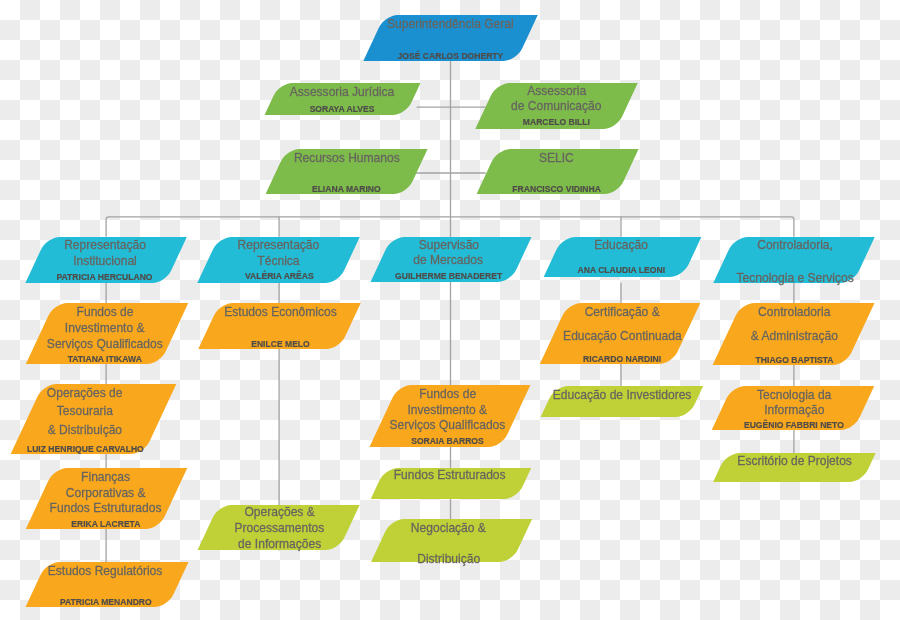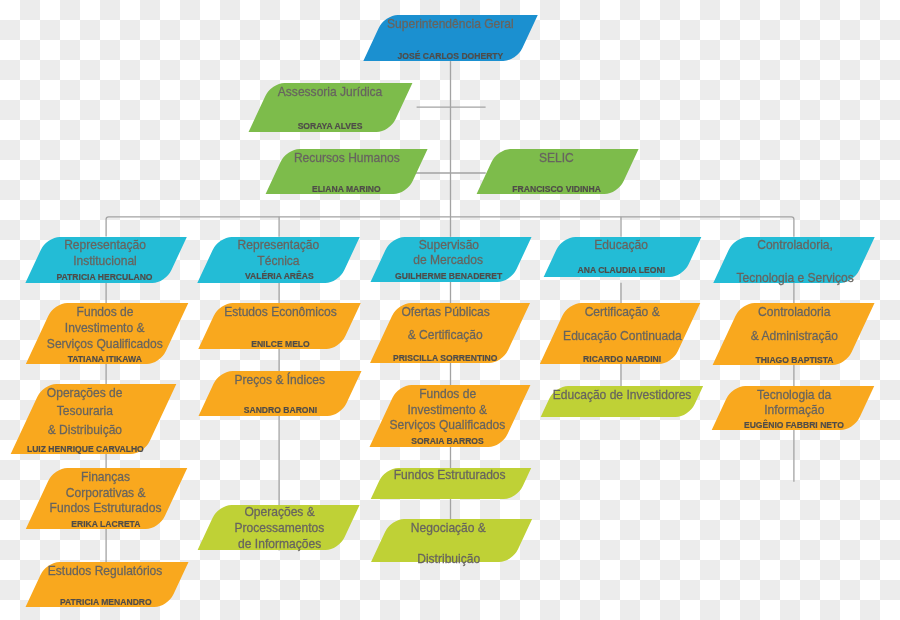--- a/index.html
+++ b/index.html
@@ -52,25 +52,33 @@
     <line x1="621.0" y1="282.7" x2="621.0" y2="416.2"></line>
     <line x1="793.9" y1="282.7" x2="793.9" y2="481.8"></line>
   </svg>
   <div class="node" style="left:374.03px;top:14.90px;width:153.00px;height:46.20px;">
     <div class="shape c-blue"></div>
     <div class="txt" style="transform:translate(0.00px,2.00px)">
       <div class="t1">Superintendência Geral</div>
       <div class="t2">JOSÉ CARLOS DOHERTY</div>
     </div>
   </div>
-  <div class="node" style="left:260px;top:82.60px;width:141.00px;height:49px;">
+  <div class="node" style="left:272px;top:82.60px;width:141.00px;height:32px;">
     <div class="shape c-green"></div>
     <div class="txt" style="transform:translate(0.00px,2.00px)">
       <div class="t1">Assessoria Jurídica</div>
       <div class="t2">SORAYA ALVES</div>
+    </div>
+  </div>
+  <div class="node" style="left:486.35px;top:82.60px;width:140.60px;height:46.10px;">
+    <div class="shape c-green"></div>
+    <div class="txt" style="transform:translate(0.00px,0.80px)">
+      <div class="t1">Assessoria</div>
+      <div class="t1">de Comunicação</div>
+      <div class="t2">MARCELO BILLI</div>
     </div>
   </div>
   <div class="node" style="left:276.21px;top:148.60px;width:140.90px;height:45.40px;">
     <div class="shape c-green"></div>
     <div class="txt" style="transform:translate(0.00px,2.00px)">
       <div class="t1">Recursos Humanos</div>
       <div class="t2">ELIANA MARINO</div>
     </div>
   </div>
   <div class="node" style="left:486.51px;top:148.60px;width:140.60px;height:45.40px;">
@@ -152,41 +160,26 @@
       <div class="t2">PATRICIA MENANDRO</div>
     </div>
   </div>
   <div class="node" style="left:209.15px;top:303.30px;width:140.70px;height:46.10px;">
     <div class="shape c-orange"></div>
     <div class="txt" style="transform:translate(1.00px,2.00px)">
       <div class="t1">Estudos Econômicos</div>
       <div class="t2">ENILCE MELO</div>
     </div>
   </div>
-  <div class="node" style="left:208.91px;top:370.60px;width:141.60px;height:45.00px;">
-    <div class="shape c-orange"></div>
-    <div class="txt" style="transform:translate(0.50px,2.00px)">
-      <div class="t1">Preços &amp; Índices</div>
-      <div class="t2">SANDRO BARONI</div>
-    </div>
-  </div>
   <div class="node" style="left:208.01px;top:505.00px;width:141.30px;height:45.40px;">
     <div class="shape c-lime"></div>
     <div class="txt" style="transform:translate(0.50px,0.20px)">
       <div class="t1">Operações &amp;</div>
       <div class="t1">Processamentos</div>
       <div class="t1">de Informações</div>
-    </div>
-  </div>
-  <div class="node" style="left:384.16px;top:303.30px;width:131.70px;height:60.20px;">
-    <div class="shape c-orange"></div>
-    <div class="txt" style="transform:translate(-4.50px,2.00px)">
-      <div class="t1">Ofertas Públicas</div>
-      <div class="t1">&amp; Certificação</div>
-      <div class="t2">PRISCILLA SORRENTINO</div>
     </div>
   </div>
   <div class="node" style="left:384.49px;top:384.80px;width:131.70px;height:61.80px;">
     <div class="shape c-orange"></div>
     <div class="txt" style="transform:translate(-3.00px,2.00px)">
       <div class="t1">Fundos de</div>
       <div class="t1">Investimento &amp;</div>
       <div class="t1">Serviços Qualificados</div>
       <div class="t2">SORAIA BARROS</div>
     </div>
@@ -227,13 +220,19 @@
     </div>
   </div>
   <div class="node" style="left:722.46px;top:386.30px;width:142.10px;height:43.90px;">
     <div class="shape c-orange"></div>
     <div class="txt" style="transform:translate(0.80px,2.00px)">
       <div class="t1">Tecnologia da</div>
       <div class="t1">Informação</div>
       <div class="t2">EUGÊNIO FABBRI NETO</div>
     </div>
   </div>
+  <div class="node" style="left:719.76px;top:453.30px;width:148.80px;height:28.50px;">
+    <div class="shape c-lime"></div>
+    <div class="txt" style="transform:translate(0.00px,1.00px)">
+      <div class="t1">Escritório de Projetos</div>
+    </div>
+  </div>
 </div>
 
 </body></html>

